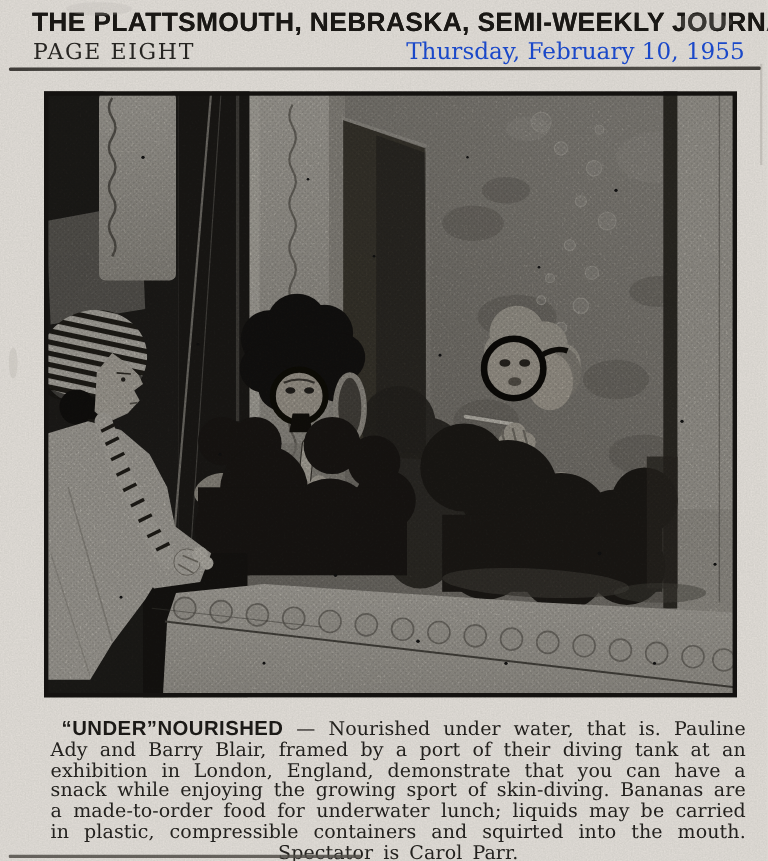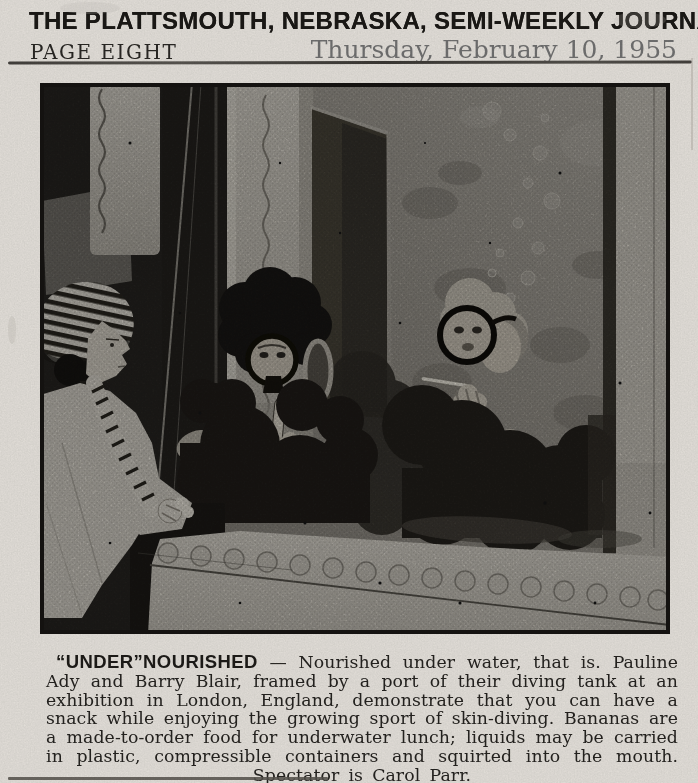--- a/index.html
+++ b/index.html
@@ -16,21 +16,21 @@
     position:absolute; left:29px; top:7px; margin:0;
     font-family:"Liberation Sans","DejaVu Sans",sans-serif;
     font-weight:700; font-size:24px; letter-spacing:.3px; color:#1c1a17;
     white-space:nowrap; text-shadow:0 0 .5px #1c1a17;
   }
   .subhead{
     position:absolute; left:30px; right:21px; top:35px;
     display:flex; justify-content:space-between; align-items:flex-end;
   }
   .page-label{font-size:20px; letter-spacing:1.5px; color:#2a2825; font-weight:500;}
-  .date-label{font-size:25px; color:#737373;}
+  .date-label{font-size:21px; color:#1d4ed8;}
   .masthead-rule{
     position:absolute; left:8px; top:61px; width:684px; height:3px;
     background:linear-gradient(90deg,#45423e,#5a5752 25%,#3c3935 55%,#55524d 85%,#45423e);
     border-radius:2px; transform:rotate(-.08deg);
   }
   .news-photo{position:absolute; left:40px; top:83px; width:630px; height:551px; margin:0;}
   .news-photo svg{display:block; width:100%; height:100%;}
   .photo-caption{
     position:absolute; left:34px; top:641px; width:632px; margin:12px;
     font-size:17.3px; line-height:18.8px; text-align:justify; text-align-last:center;

